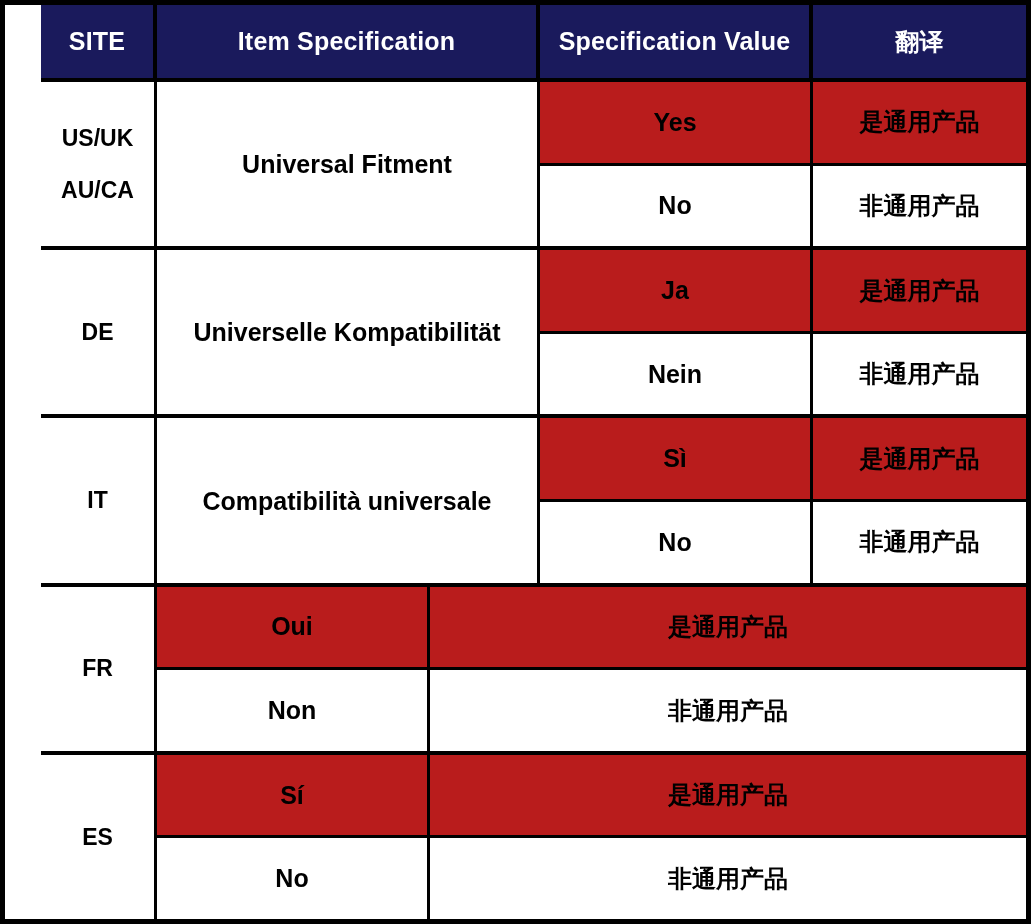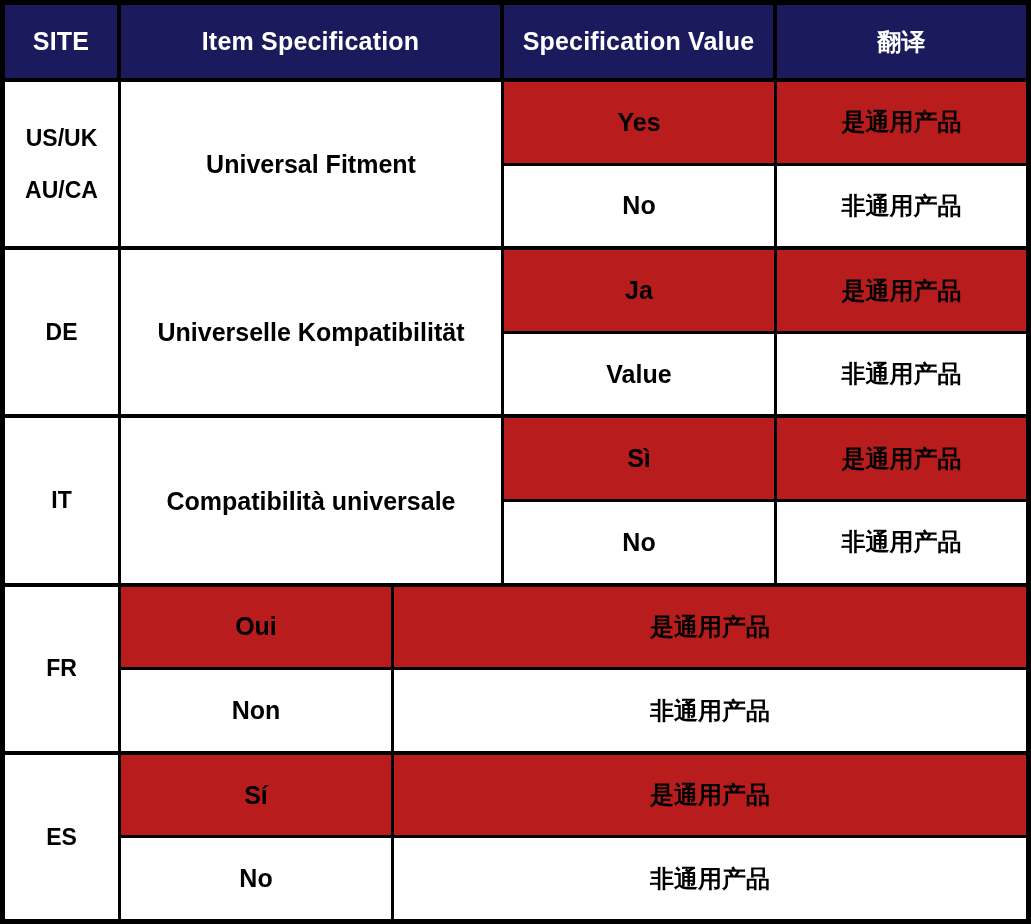--- a/index.html
+++ b/index.html
@@ -16,20 +16,21 @@
   }
 
   .spec-table-wrap {
     width: 1031px;
     height: 924px;
     box-sizing: border-box;
     border: 5px solid #000000;
     background: #ffffff;
     display: flex;
     flex-direction: column;
+    padding-left: 36px;
   }
 
   
   .thead {
     display: flex;
     height: 77px;
     flex: 0 0 77px;
     background: #1a1a5c;
     border-bottom: 4px solid #000000;
     box-sizing: border-box;
@@ -162,21 +163,21 @@
       </div>
     </div>
 
     <div class="trow">
       <div class="cell site-cell c-site">
         <span class="site-line">DE</span>
       </div>
       <div class="cell item-cell c-item">Universelle Kompatibilität</div>
       <div class="split-col c-value">
         <div class="subcell value hl">Ja</div>
-        <div class="subcell value">Value</div>
+        <div class="subcell value">Nein</div>
       </div>
       <div class="split-col c-trans">
         <div class="subcell transcn hl">是通用产品</div>
         <div class="subcell transcn">非通用产品</div>
       </div>
     </div>
 
     <div class="trow">
       <div class="cell site-cell c-site">
         <span class="site-line">IT</span>

